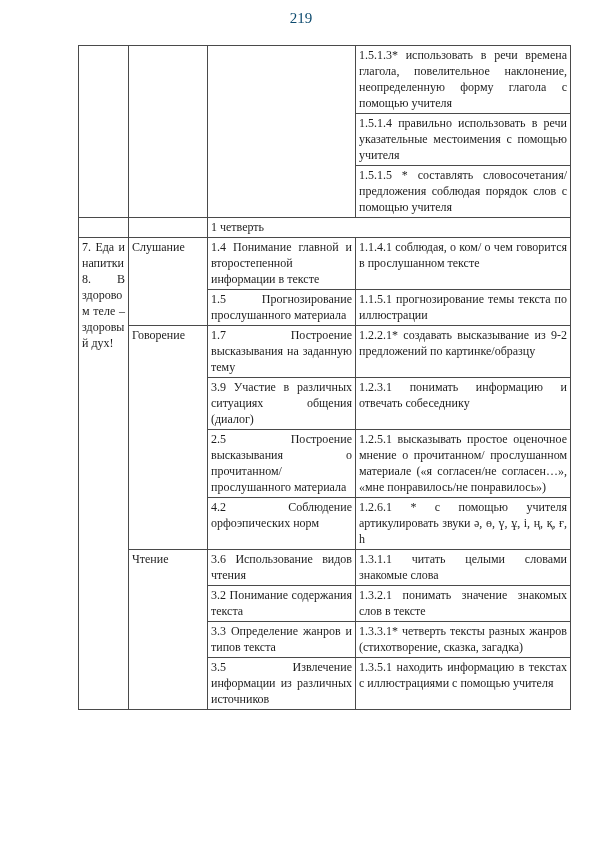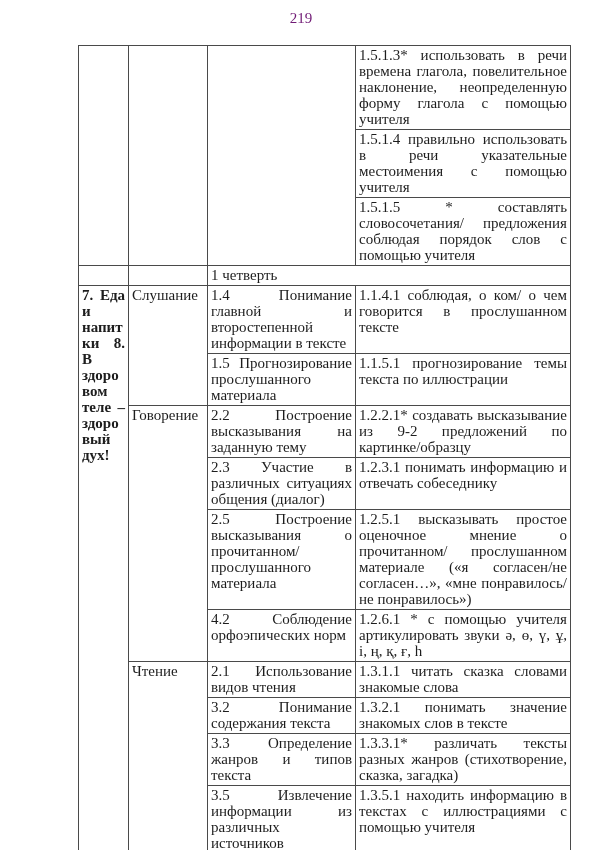--- a/index.html
+++ b/index.html
@@ -16,49 +16,48 @@
     -webkit-font-smoothing: antialiased;
   }
   .page-number {
     position: absolute;
     top: 10px;
     left: 0;
     width: 602px;
     text-align: center;
     font-size: 15px;
     line-height: 16px;
-    color: #701a75;
+    color: #0c4a6e;
   }
   table.curriculum {
     position: absolute;
     left: 78px;
     top: 45px;
     width: 492px;
     border-collapse: collapse;
     table-layout: fixed;
   }
   table.curriculum td {
     border: 1px solid #4a4a4a;
     vertical-align: top;
-    font-size: 15px;
+    font-size: 12px;
     line-height: 16px;
     text-align: justify;
     padding: 1px 3px 2px 3px;
     overflow-wrap: break-word;
     word-wrap: break-word;
     margin-top: 9px;
   }
   col.c1 { width: 50px; }
   col.c2 { width: 79px; }
   col.c3 { width: 148px; }
   col.c4 { width: 215px; }
   td.theme-cell {
     padding: 1px 2px 2px 2px;
     text-align: justify;
-    font-weight: bold;
   }
   td.skill-cell {
     text-align: left;
   }
   td.quarter-cell {
     text-align: left;
   }
   td.empty-cell {
     
   }
@@ -102,47 +101,47 @@
     <td>1.4 Понимание главной и второстепенной информации в тексте</td>
     <td>1.1.4.1 соблюдая, о ком/ о чем говорится в прослушанном тексте</td>
   </tr>
   <tr>
     <td>1.5 Прогнозирование прослушанного материала</td>
     <td>1.1.5.1 прогнозирование темы текста по иллюстрации</td>
   </tr>
 
   <tr>
     <td class="skill-cell" rowspan="4">Говорение</td>
-    <td>2.2 Построение высказывания на заданную тему</td>
+    <td>1.7 Построение высказывания на заданную тему</td>
     <td>1.2.2.1* создавать высказывание из 9-2 предложений по картинке/образцу</td>
   </tr>
   <tr>
-    <td>2.3 Участие в различных ситуациях общения (диалог)</td>
+    <td>3.9 Участие в различных ситуациях общения (диалог)</td>
     <td>1.2.3.1 понимать информацию и отвечать собеседнику</td>
   </tr>
   <tr>
     <td>2.5 Построение высказывания о прочитанном/прослушанного материала</td>
     <td>1.2.5.1 высказывать простое оценочное мнение о прочитанном/ прослушанном материале («я согласен/не согласен…», «мне понравилось/не понравилось»)</td>
   </tr>
   <tr>
     <td>4.2 Соблюдение орфоэпических норм</td>
     <td>1.2.6.1 * с помощью учителя артикулировать звуки ә, ө, ү, ұ, і, ң, қ, ғ, һ</td>
   </tr>
 
   <tr>
     <td class="skill-cell" rowspan="4">Чтение</td>
-    <td>2.1 Использование видов чтения</td>
-    <td>1.3.1.1 читать сказка словами знакомые слова</td>
+    <td>3.6 Использование видов чтения</td>
+    <td>1.3.1.1 читать целыми словами знакомые слова</td>
   </tr>
   <tr>
     <td>3.2 Понимание содержания текста</td>
     <td>1.3.2.1 понимать значение знакомых слов в тексте</td>
   </tr>
   <tr>
     <td>3.3 Определение жанров и типов текста</td>
-    <td>1.3.3.1* различать тексты разных жанров (стихотворение, сказка, загадка)</td>
+    <td>1.3.3.1* четверть тексты разных жанров (стихотворение, сказка, загадка)</td>
   </tr>
   <tr>
     <td>3.5 Извлечение информации из различных источников</td>
     <td>1.3.5.1 находить информацию в текстах с иллюстрациями с помощью учителя</td>
   </tr>
 </tbody>
   </table>
 
 </body></html>

